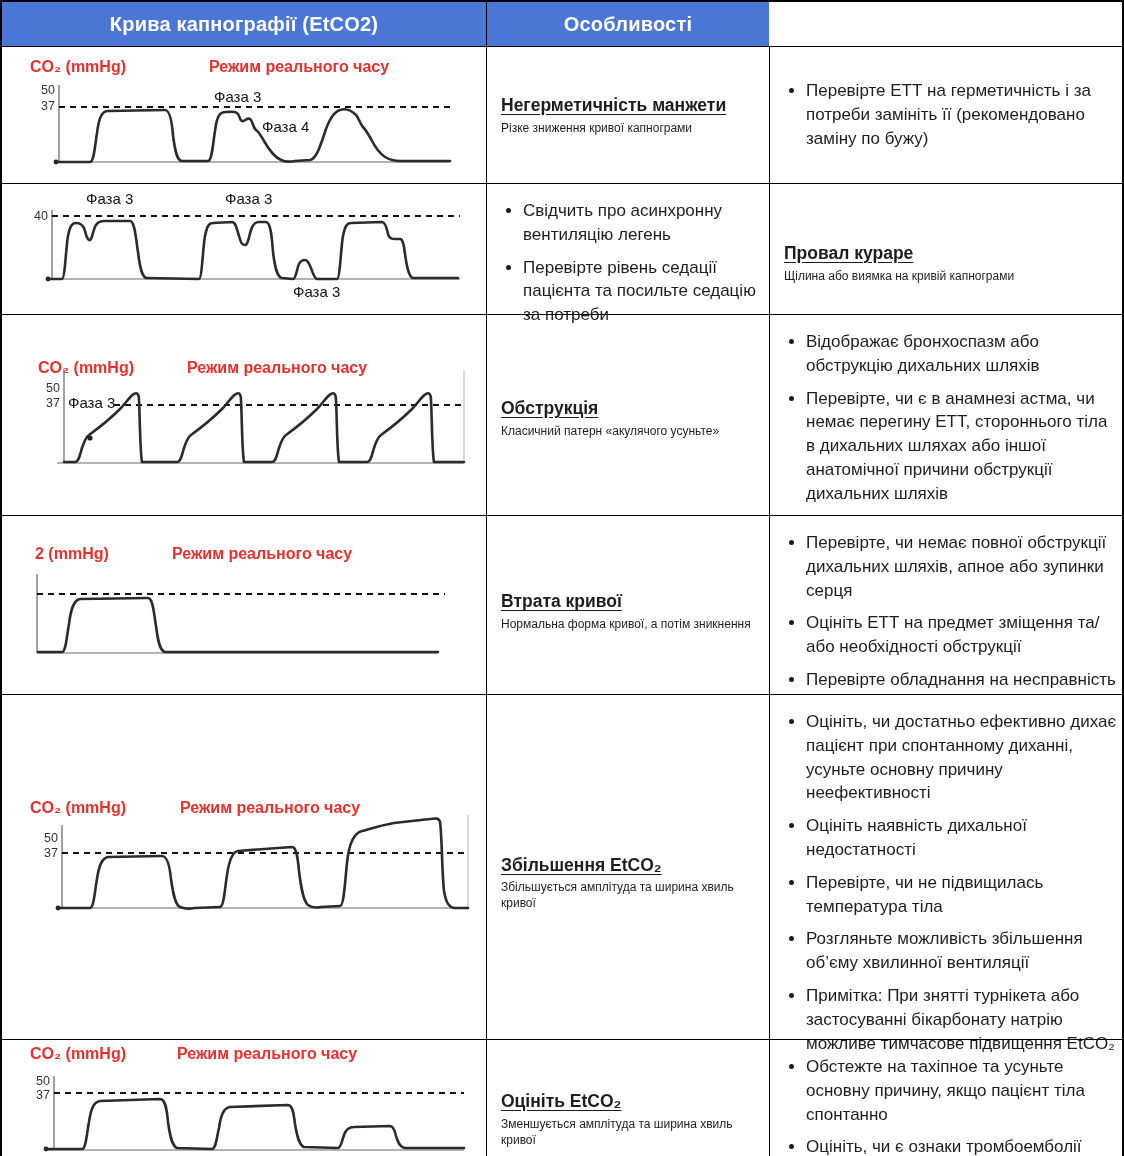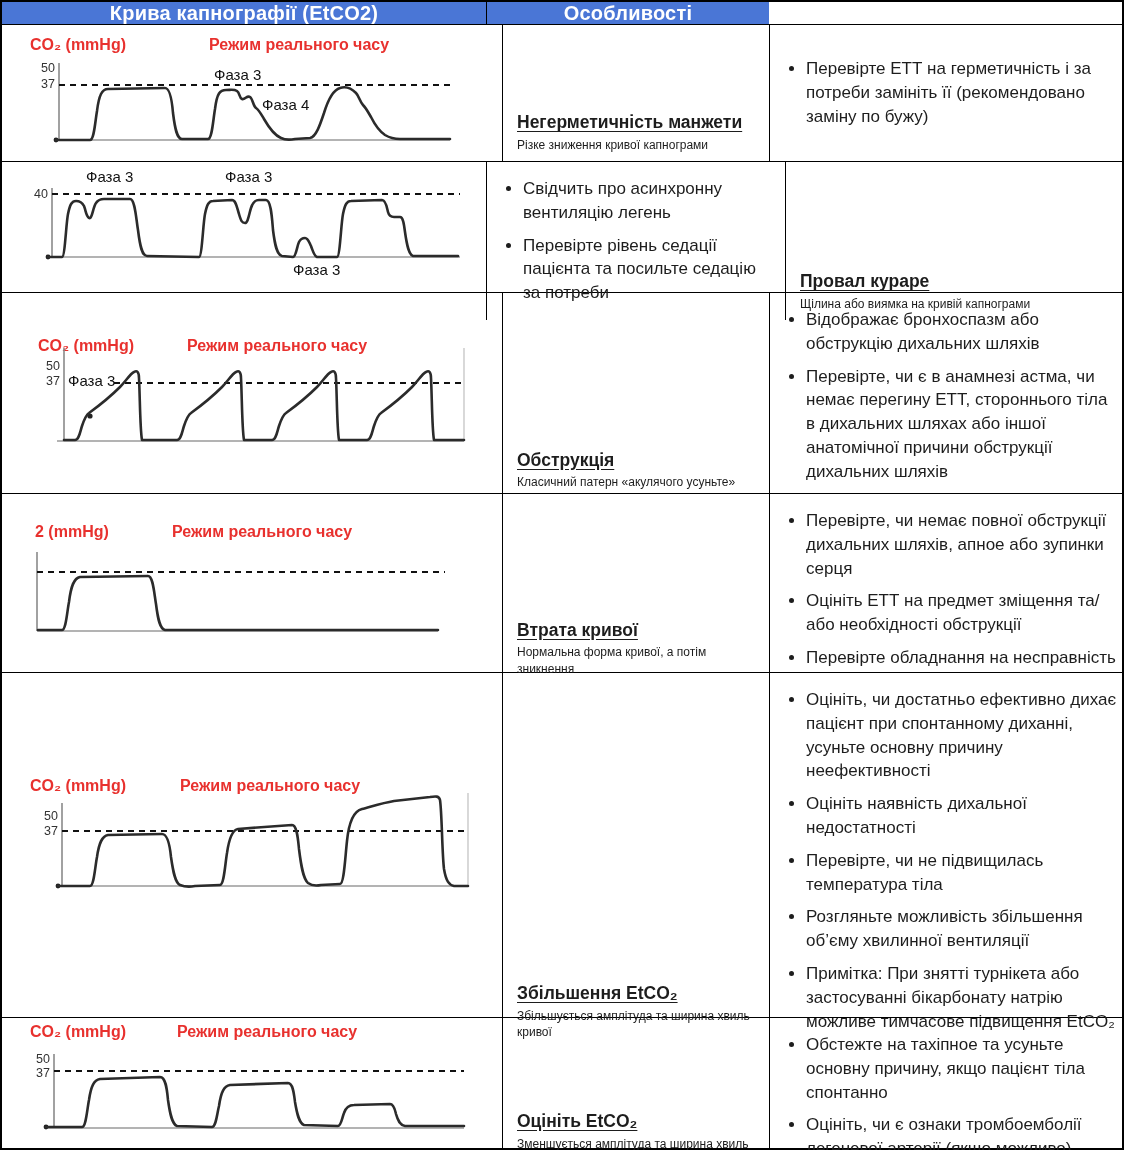--- a/index.html
+++ b/index.html
@@ -6,26 +6,26 @@
     --header-bg:#4a76d6; --header-text:#ffffff; --accent-red:#e8312e;
     --body-text:#1d1d1d; --border:#000000; --wave:#2b2b2b;
   }
   html,body{margin:0;padding:0;background:#fff;}
   body{width:1124px;font-family:"Liberation Sans",sans-serif;color:var(--body-text);}
   .capno-table{width:1124px;border:2px solid var(--border);box-sizing:border-box;}
   .row{display:grid;grid-template-columns:484px 283px 353px;}
   .row + .row{border-top:1px solid var(--border);}
   .cell{box-sizing:border-box;min-width:0;}
   .cell + .cell{border-left:1px solid var(--border);}
-  .hdr{height:22px;background:var(--header-bg);color:var(--header-text);
+  .hdr{height:44px;background:var(--header-bg);color:var(--header-text);
        display:flex;align-items:center;justify-content:center;
        font-size:20px;font-weight:700;letter-spacing:.2px;}
   .graph-cell{position:relative;overflow:hidden;}
   .graph-cell svg{display:block;}
-  .char-cell{display:flex;flex-direction:column;justify-content:flex-end;padding:8px 10px 8px 14px;margin-left:16px;}
+  .char-cell{display:flex;flex-direction:column;justify-content:center;padding:8px 10px 8px 14px;}
   .char-title{font-size:17.5px;font-weight:700;text-decoration:underline;
               text-underline-offset:3px;line-height:1.35;}
   .char-desc{font-size:12px;line-height:1.35;margin-top:2px;}
   .feat-cell{display:flex;align-items:center;padding:6px 3px 6px 0;}
   .feat-cell ul{margin:0;padding-left:36px;}
   .feat-cell li{font-size:17px;line-height:1.4;margin:9px 0;}
   
   .glabel{fill:var(--accent-red);font-weight:700;font-size:16px;}
   .gtick{fill:#333;font-size:12.5px;}
   .gphase{fill:#111;font-size:15px;}

